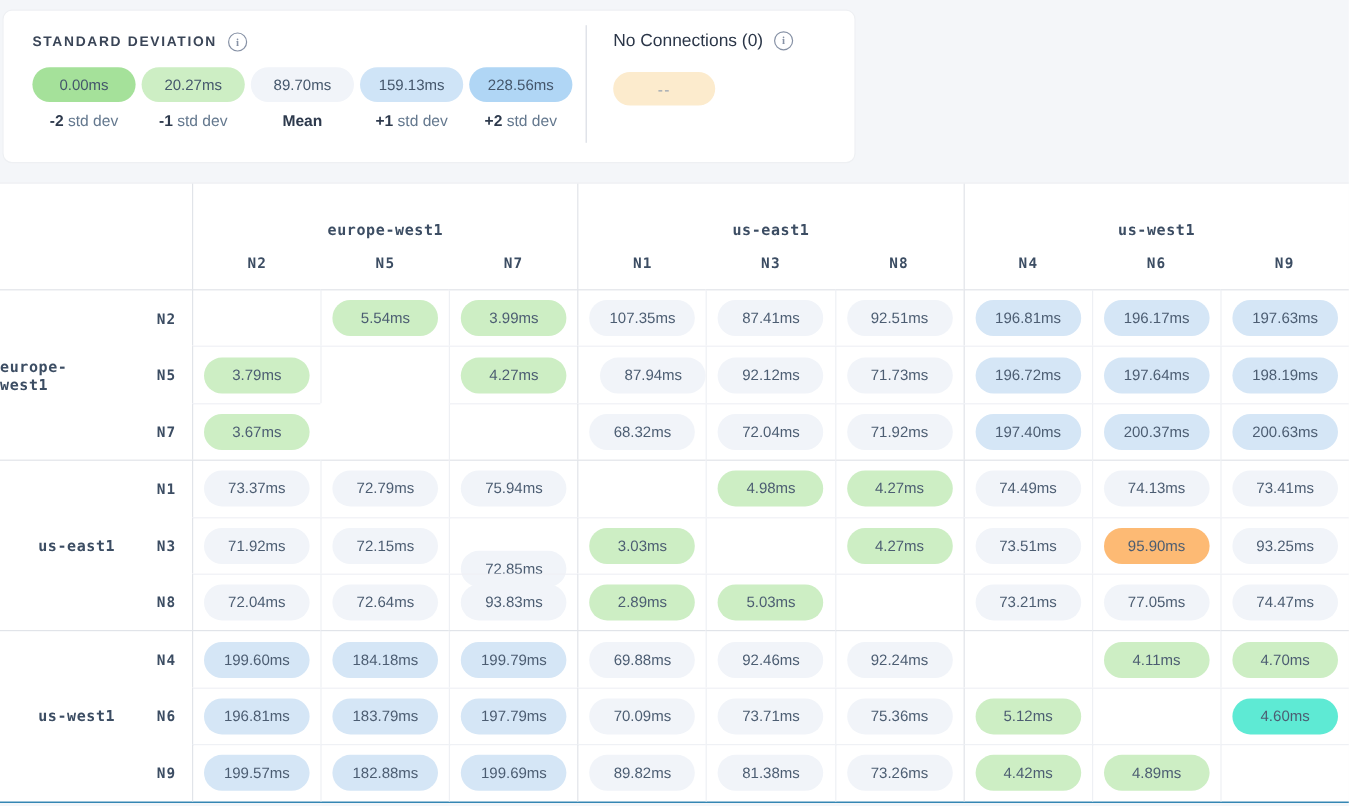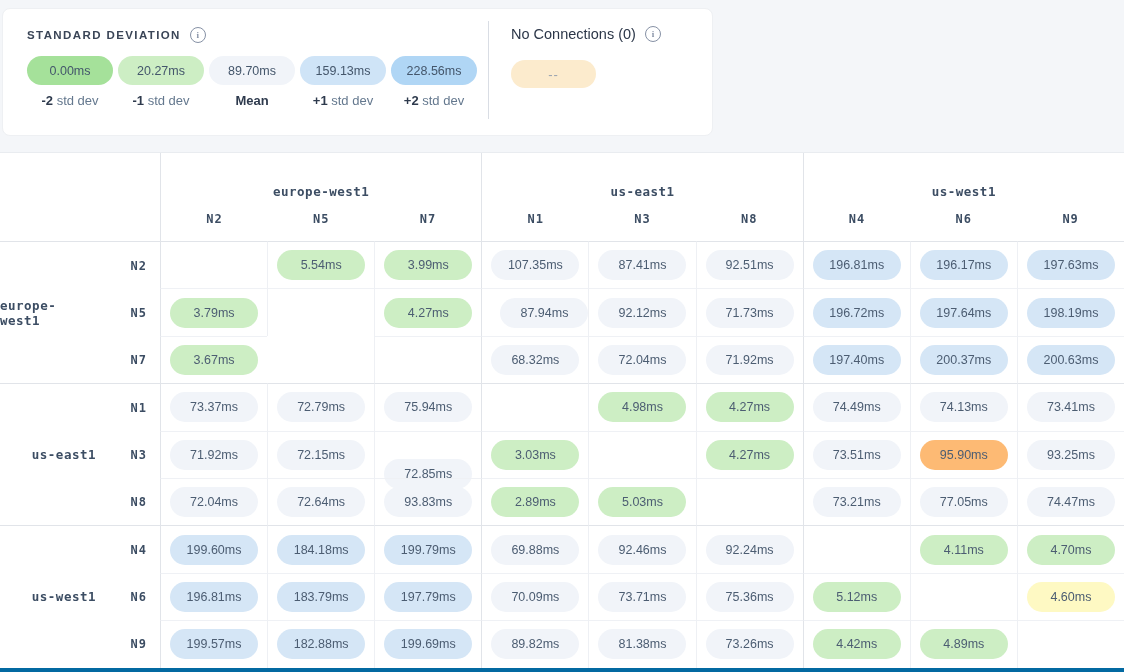--- a/index.html
+++ b/index.html
@@ -39,21 +39,21 @@
   .no-conn-label{font-size:14.5px;color:#2b3648;}
   .no-conn-pill{
     position:absolute;left:508px;top:51px;width:85px;height:28px;border-radius:14px;
     display:flex;align-items:center;justify-content:center;
     font-size:13px;letter-spacing:1px;color:#98a2b0;
   }
   
   .matrix{
     position:absolute;left:0;top:152px;width:1124px;
     background:#ffffff;
-    border-top:1px solid #e9ecf0;border-bottom:6px solid #0369a1;
+    border-top:1px solid #e9ecf0;border-bottom:1px solid #0369a1;
     display:grid;
     grid-template-columns:160px repeat(9, 1fr);
     grid-template-rows:88px repeat(9, 47.4px);
     box-sizing:border-box;
   }
   .bl-dark{border-left:1px solid #e1e4e9;}
   .bl-light{border-left:1px solid #eef0f4;}
   .bt-dark{border-top:1px solid #e1e4e9;}
   .bt-light{border-top:1px solid #eff1f5;}
   .mono{font-family:"DejaVu Sans Mono", monospace;font-weight:bold;color:#3c4d63;}
@@ -340,21 +340,21 @@
       <div class="cell-pill" style="background: rgb(241, 244, 249);">73.71ms</div>
     </div>
     <div class="cell bl-light bt-light" style="grid-area: 9 / 7;">
       <div class="cell-pill" style="background: rgb(241, 244, 249);">75.36ms</div>
     </div>
     <div class="cell bl-dark bt-light" style="grid-area: 9 / 8;">
       <div class="cell-pill" style="background: rgb(205, 238, 196);">5.12ms</div>
     </div>
     <div class="cell bl-light bt-light" style="grid-area: 9 / 9;"></div>
     <div class="cell bl-light bt-light" style="grid-area: 9 / 10;">
-      <div class="cell-pill" style="background: #fef9c3;">4.60ms</div>
+      <div class="cell-pill" style="background: #5eead4;">4.60ms</div>
     </div>
     <div class="cell bl-dark bt-light" style="grid-area: 10 / 2;">
       <div class="cell-pill" style="background: rgb(213, 230, 246);">199.57ms</div>
     </div>
     <div class="cell bl-light bt-light" style="grid-area: 10 / 3;">
       <div class="cell-pill" style="background: rgb(213, 230, 246);">182.88ms</div>
     </div>
     <div class="cell bl-light bt-light" style="grid-area: 10 / 4;">
       <div class="cell-pill" style="background: rgb(213, 230, 246);">199.69ms</div>
     </div>

